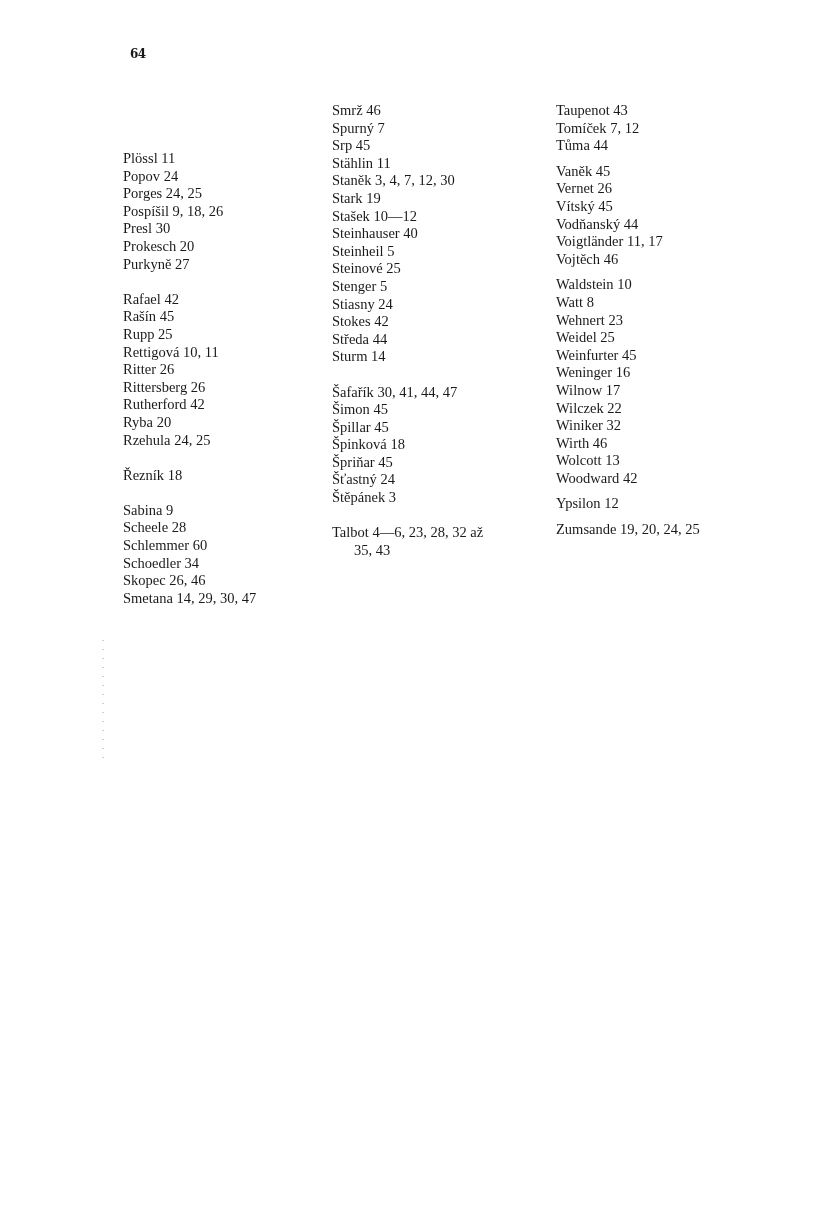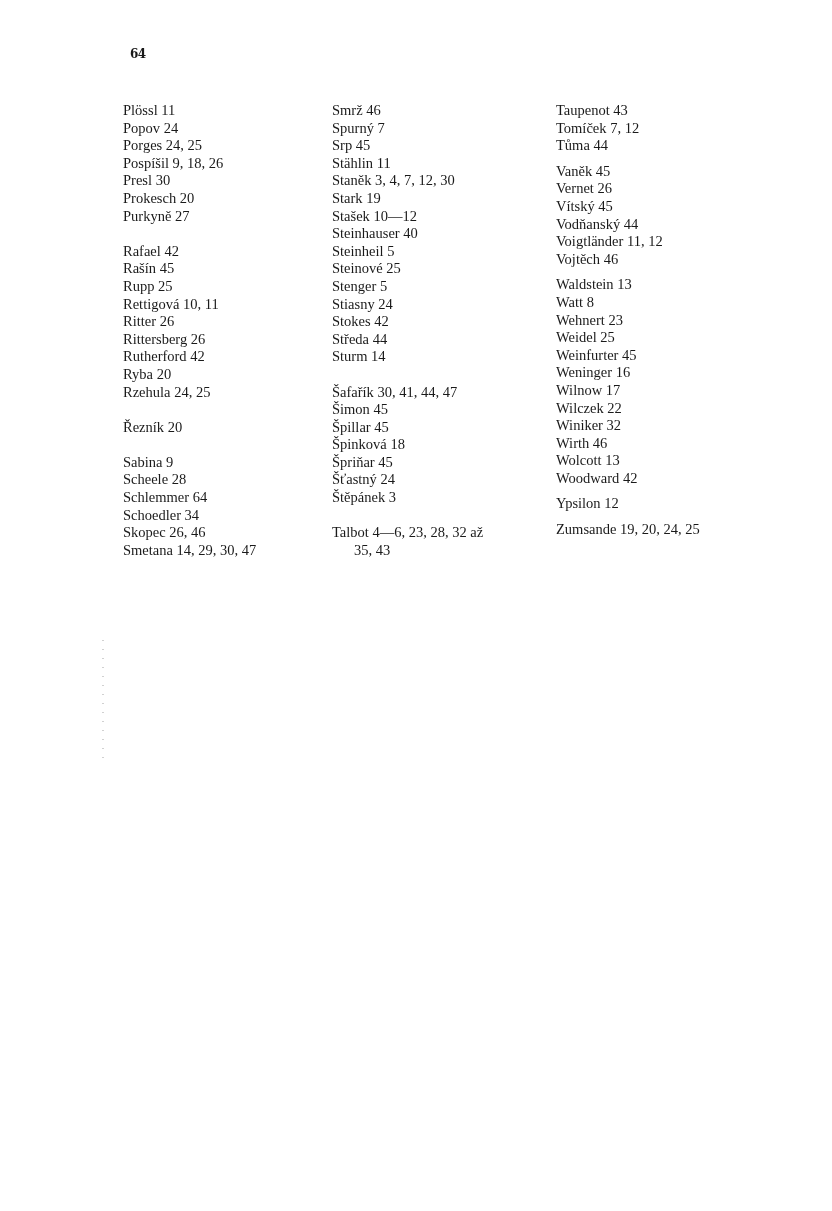--- a/index.html
+++ b/index.html
@@ -23,21 +23,21 @@
       font-weight: bold;
       letter-spacing: -0.5px;
     }
     .column {
       position: absolute;
       top: 102px;
       font-family: "Liberation Serif", "DejaVu Serif", serif;
       font-size: 14.5px;
       line-height: 17.6px;
     }
-    .col-1 { left: 123px; }
+    .col-1 { left: 123px; margin-top: 48px; }
     .col-2 { left: 332px; }
     .col-3 { left: 556px; }
     .entry {
       white-space: nowrap;
       display: block;
     }
     .entry.cont {
       padding-left: 22px;
     }
     .gap {
@@ -73,25 +73,25 @@
   <span class="entry">Rafael 42</span>
   <span class="entry">Rašín 45</span>
   <span class="entry">Rupp 25</span>
   <span class="entry">Rettigová 10, 11</span>
   <span class="entry">Ritter 26</span>
   <span class="entry">Rittersberg 26</span>
   <span class="entry">Rutherford 42</span>
   <span class="entry">Ryba 20</span>
   <span class="entry">Rzehula 24, 25</span>
   <span class="gap"></span>
-  <span class="entry">Řezník 20</span>
+  <span class="entry">Řezník 18</span>
   <span class="gap"></span>
   <span class="entry">Sabina 9</span>
   <span class="entry">Scheele 28</span>
-  <span class="entry">Schlemmer 64</span>
+  <span class="entry">Schlemmer 60</span>
   <span class="entry">Schoedler 34</span>
   <span class="entry">Skopec 26, 46</span>
   <span class="entry">Smetana 14, 29, 30, 47</span>
 </div>
 
 <div class="column col-2">
   <span class="entry">Smrž 46</span>
   <span class="entry">Spurný 7</span>
   <span class="entry">Srp 45</span>
   <span class="entry">Stählin 11</span>
@@ -121,24 +121,24 @@
 
 <div class="column col-3">
   <span class="entry">Taupenot 43</span>
   <span class="entry">Tomíček 7, 12</span>
   <span class="entry">Tůma 44</span>
   <span class="gap small"></span>
   <span class="entry">Vaněk 45</span>
   <span class="entry">Vernet 26</span>
   <span class="entry">Vítský 45</span>
   <span class="entry">Vodňanský 44</span>
-  <span class="entry">Voigtländer 11, 12</span>
+  <span class="entry">Voigtländer 11, 17</span>
   <span class="entry">Vojtěch 46</span>
   <span class="gap small"></span>
-  <span class="entry">Waldstein 13</span>
+  <span class="entry">Waldstein 10</span>
   <span class="entry">Watt 8</span>
   <span class="entry">Wehnert 23</span>
   <span class="entry">Weidel 25</span>
   <span class="entry">Weinfurter 45</span>
   <span class="entry">Weninger 16</span>
   <span class="entry">Wilnow 17</span>
   <span class="entry">Wilczek 22</span>
   <span class="entry">Winiker 32</span>
   <span class="entry">Wirth 46</span>
   <span class="entry">Wolcott 13</span>

